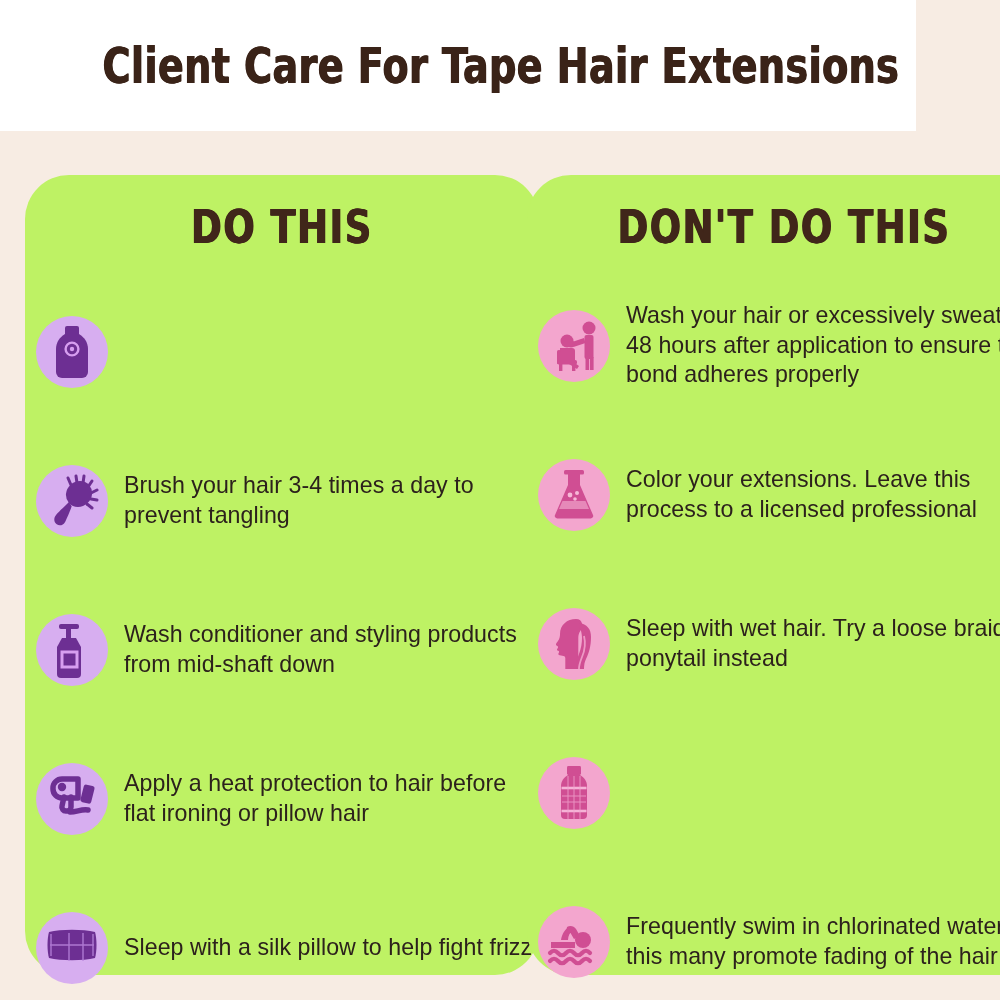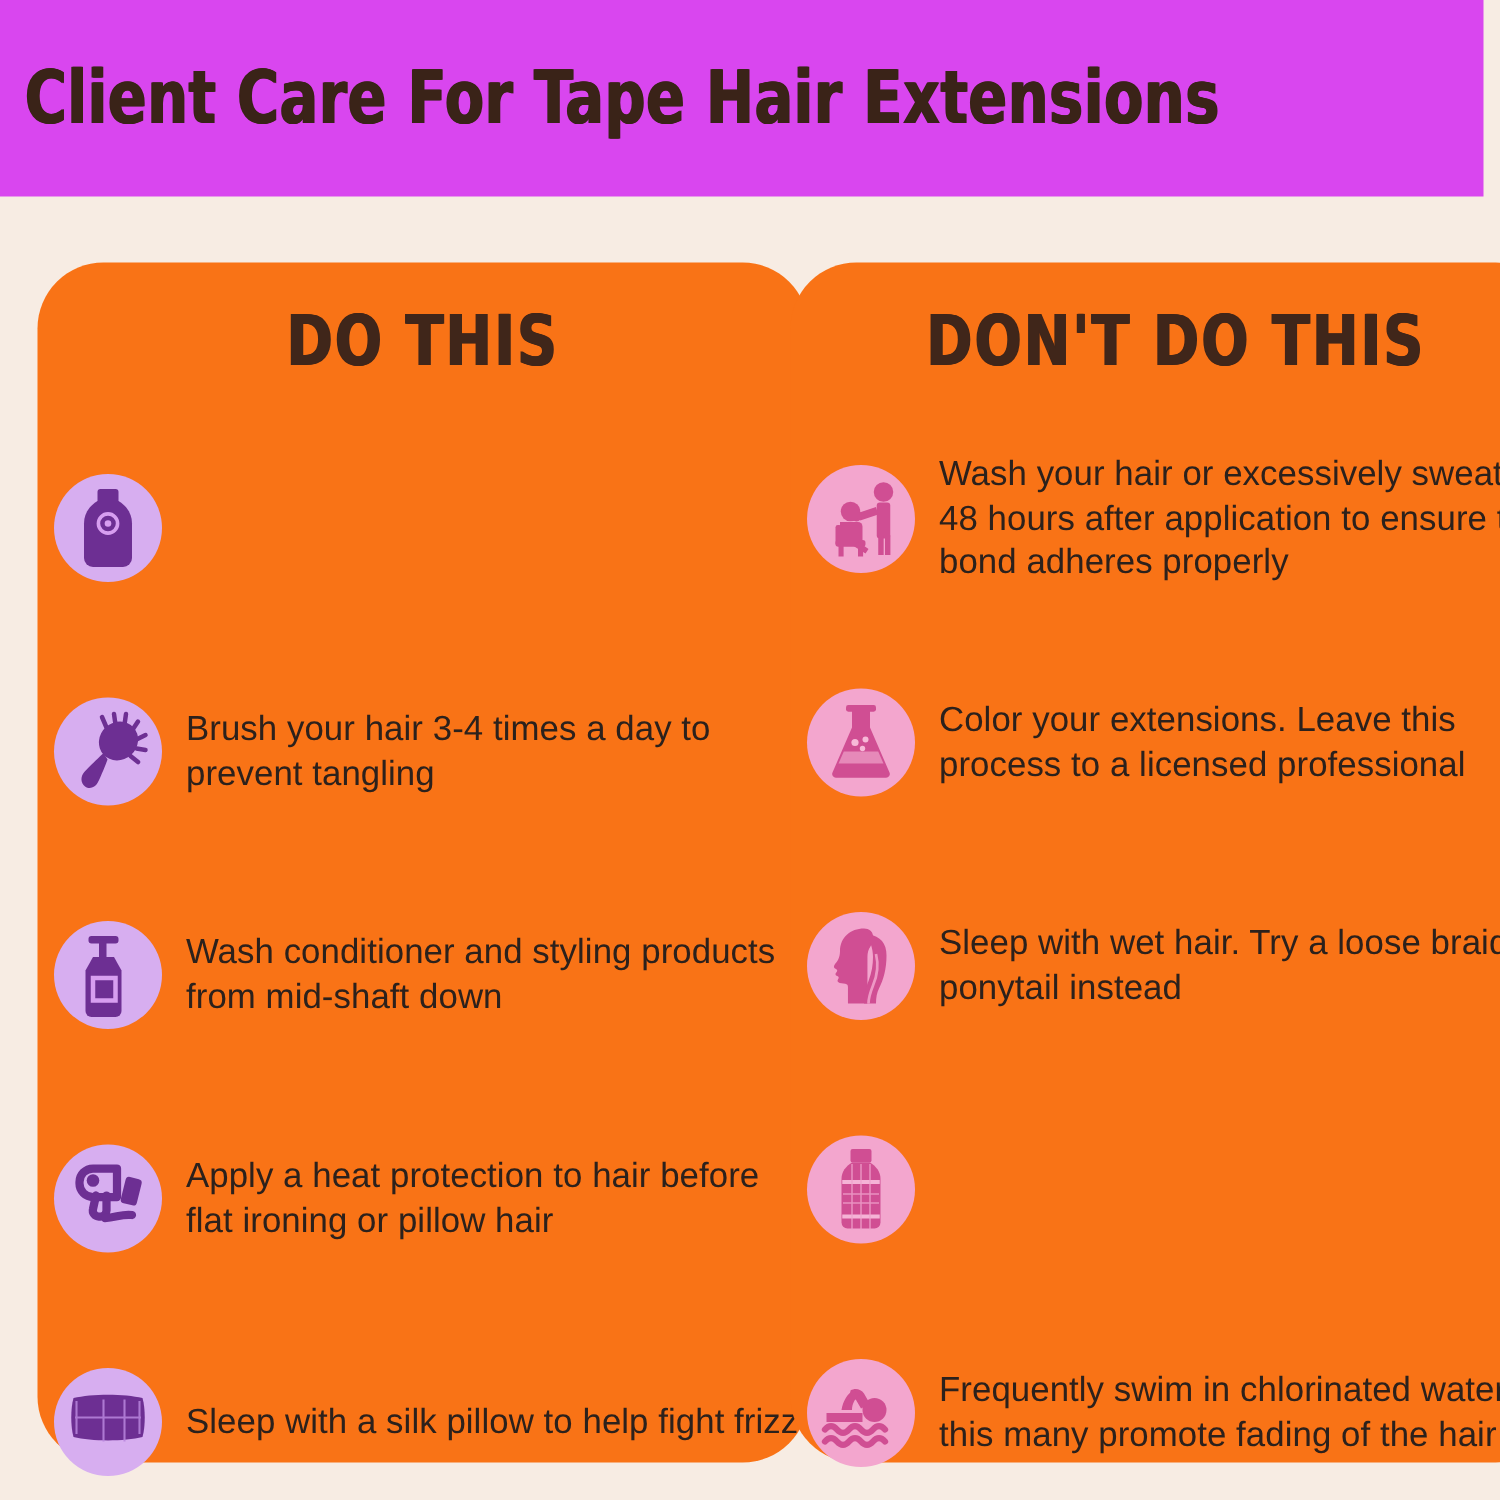--- a/index.html
+++ b/index.html
@@ -12,26 +12,26 @@
     background: #f7ece3;
     font-family: "Liberation Sans", sans-serif;
     overflow: hidden;
     position: relative;
   }
 
   
   #header-band {
     position: absolute;
     left: 0; top: 0;
-    width: 989px;
+    width: 916px;
     height: 131px;
-    background: #d946ef;
+    background: #ffffff;
     display: flex;
     align-items: center;
-    justify-content: flex-start;
+    justify-content: flex-end;
   }
   #page-title {
     font-family: "DejaVu Sans Condensed", "DejaVu Sans", sans-serif;
     font-weight: bold;
     font-size: 44px;
     letter-spacing: 0.5px;
     color: #3a2318;
     text-align: center;
     white-space: nowrap;
     transform: scaleX(0.96) scaleY(1.12);
@@ -44,21 +44,21 @@
     left: 0;
     top: 131px;
     width: 1000px;
     height: 869px;
   }
   .card {
     position: absolute;
     top: 44px;
     width: 514px;
     height: 800px;
-    background: #f97316;
+    background: #bef264;
     border-radius: 44px;
     box-sizing: border-box;
     padding: 0;
   }
   #card-do   { left: 25px; }
   #card-dont { left: 527px; }
 
   .card-heading {
     font-family: "DejaVu Sans Condensed", "DejaVu Sans", sans-serif;
     font-weight: bold;

